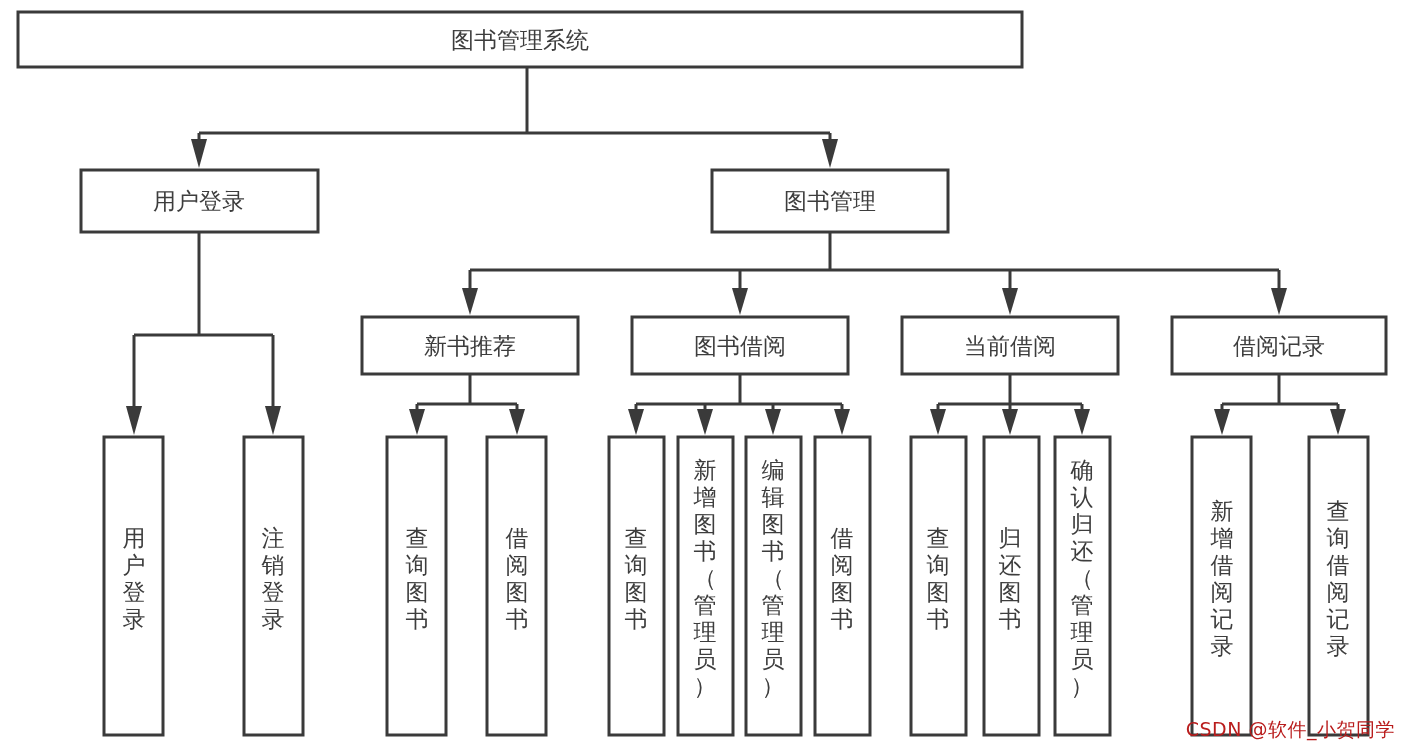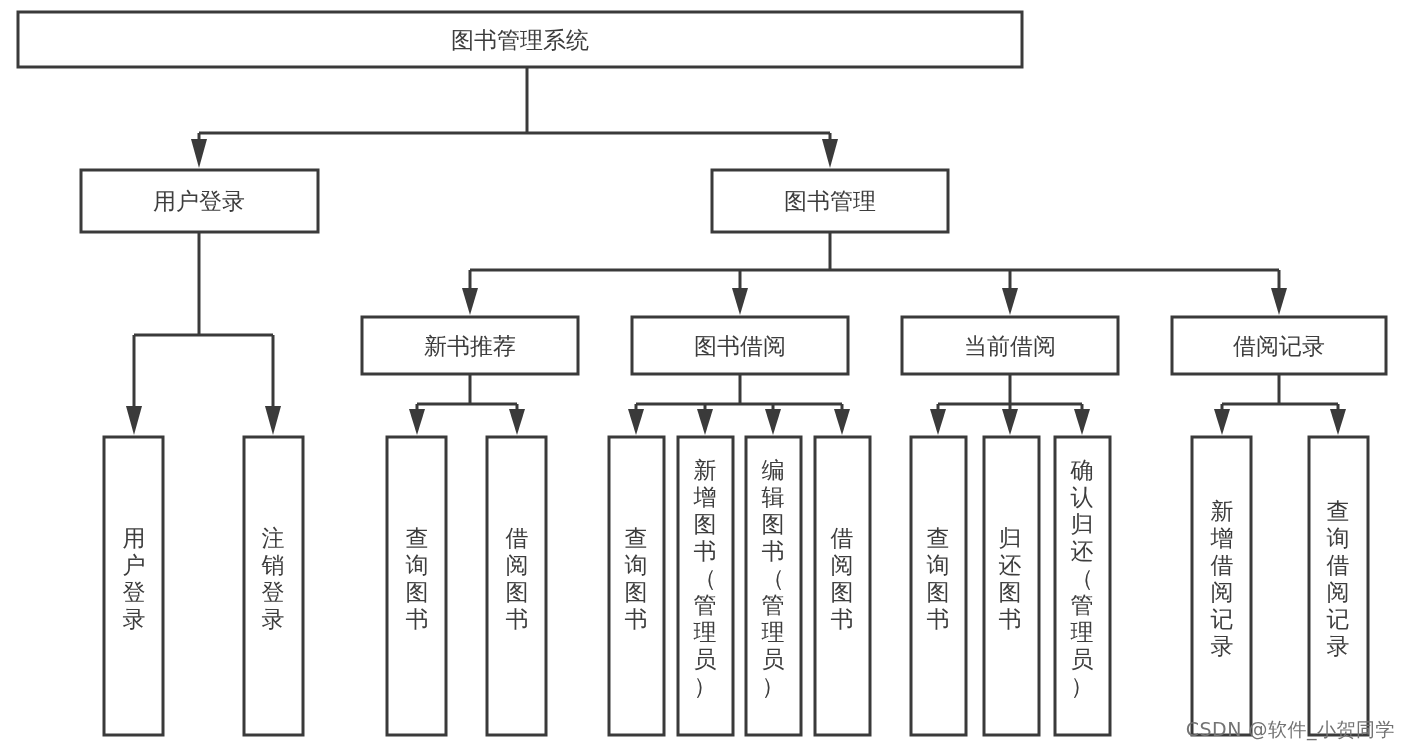--- a/index.html
+++ b/index.html
@@ -49,21 +49,21 @@
   .arrow-head {
     fill: #3a3a3a;
     stroke: none;
   }
   .watermark {
     position: absolute;
     right: 10px;
     bottom: 4px;
     font-family: "DejaVu Sans", sans-serif;
     font-size: 19px;
-    color: #737373;
+    color: #b91c1c;
     white-space: nowrap;
     letter-spacing: 0.5px;
   }
 </style>
 </head>
 <body>
 
 <div id="chart-root">
   <svg class="diagram" viewBox="0 0 1405 747" xmlns="http://www.w3.org/2000/svg">
 

